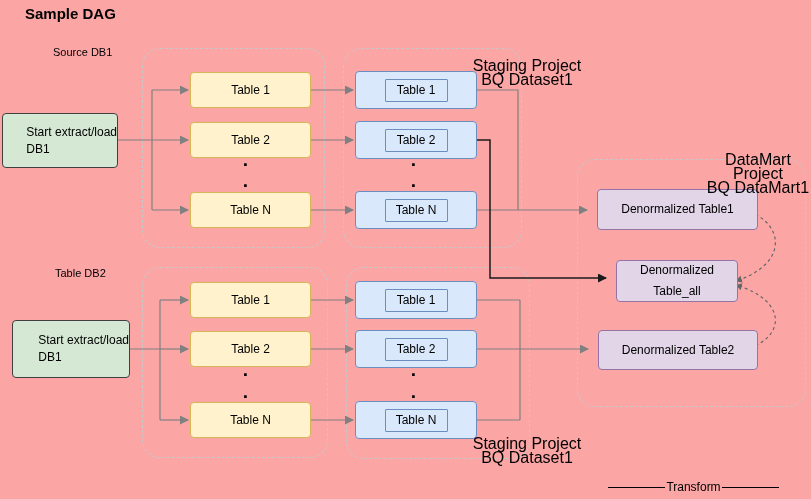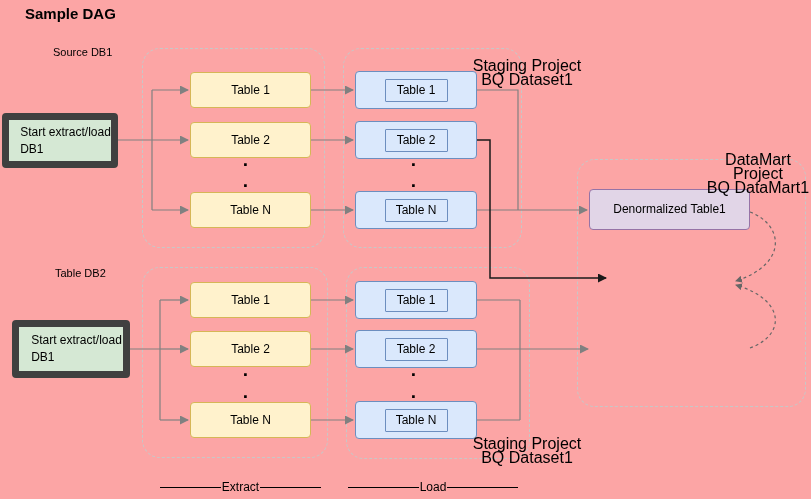--- a/index.html
+++ b/index.html
@@ -4,22 +4,22 @@
 <style>
   html,body{margin:0;padding:0;background:#fff;}
   .canvas{position:relative;width:811px;height:499px;background:#fca5a5;
           font-family:"Liberation Sans",sans-serif;color:#000;overflow:hidden;}
   svg.connectors{position:absolute;left:0;top:0;width:811px;height:499px;pointer-events:none;}
   .container-box{position:absolute;border:1px dashed #c7c7c7;border-radius:18px;box-sizing:border-box;background:transparent;}
   .node{position:absolute;display:flex;align-items:center;justify-content:center;
         font-size:12px;line-height:15px;border-radius:4px;box-sizing:border-box;text-align:center;}
   .yellow{background:#fff2cc;border:1px solid #d6b656;}
   .blue{background:#dae8fc;border:1px solid #6c8ebf;}
-  .green{background:#d5e8d4;border:7px solid #404040;justify-content:center;text-align:left;}
-  .purple{background:#e1d5e7;border:1px solid #9673a6;}
+  .green{background:#d5e8d4;border:1px solid #404040;justify-content:flex-end;text-align:left;}
+  .purple{background:#e1d5e7;border:1px solid #9673a6;margin-left:8px;}
   .inner-rect{width:61px;height:21px;background:#dae8fc;border:1px solid #6c8ebf;border-radius:1px;
               display:flex;align-items:center;justify-content:center;font-size:12px;}
   .green .lines{padding-left:11px;line-height:17px;}
   .lines2{line-height:21px;}
   .title{position:absolute;left:25px;top:5px;font-size:15px;font-weight:700;}
   .small-label{position:absolute;font-size:11px;line-height:14px;}
   .flabel{position:absolute;font-size:16px;line-height:14px;text-align:center;}
   .stage{position:absolute;display:flex;align-items:center;height:14px;font-size:12px;}
   .sline{flex:1;height:1px;background:#000;}
   .stext{padding:0 1px;line-height:14px;white-space:nowrap;}
@@ -139,38 +139,40 @@
   <span class="dot" style="left:242px;top:161px">·</span>
   <span class="dot" style="left:242px;top:182px">·</span>
   <span class="dot" style="left:410px;top:161px">·</span>
   <span class="dot" style="left:410px;top:182px">·</span>
   <span class="dot" style="left:242px;top:371px">·</span>
   <span class="dot" style="left:242px;top:393px">·</span>
   <span class="dot" style="left:410px;top:371px">·</span>
   <span class="dot" style="left:410px;top:393px">·</span>
 
   <div class="node purple" style="left:589px;top:189px;width:161px;height:41px">Denormalized Table1</div>
+  <div class="node purple" style="left:608px;top:260px;width:122px;height:42px">
+    <div class="lines2">
+      <div>Denormalized</div>
+      <div>Table_all</div>
+    </div>
+  </div>
+  <div class="node purple" style="left:590px;top:330px;width:160px;height:40px">Denormalized Table2</div>
 
   <div class="flabel" style="left:468px;top:59px;width:118px">
     <div>Staging Project</div>
     <div>BQ Dataset1</div>
   </div>
   <div class="flabel" style="left:468px;top:437px;width:118px">
     <div>Staging Project</div>
     <div>BQ Dataset1</div>
   </div>
   <div class="flabel" style="left:703px;top:153px;width:110px">
     <div>DataMart Project</div>
     <div>BQ DataMart1</div>
   </div>
 
-  <div class="stage" style="left:160px;top:480px;width:161px">
+  <div class="stage" style="left:608px;top:480px;width:171px">
     <span class="sline"></span>
-    <span class="stext">Extract</span>
-    <span class="sline"></span>
-  </div>
-  <div class="stage" style="left:348px;top:480px;width:170px">
-    <span class="sline"></span>
-    <span class="stext">Load</span>
+    <span class="stext">Transform</span>
     <span class="sline"></span>
   </div>
 
 </div>
 
 </body></html>

